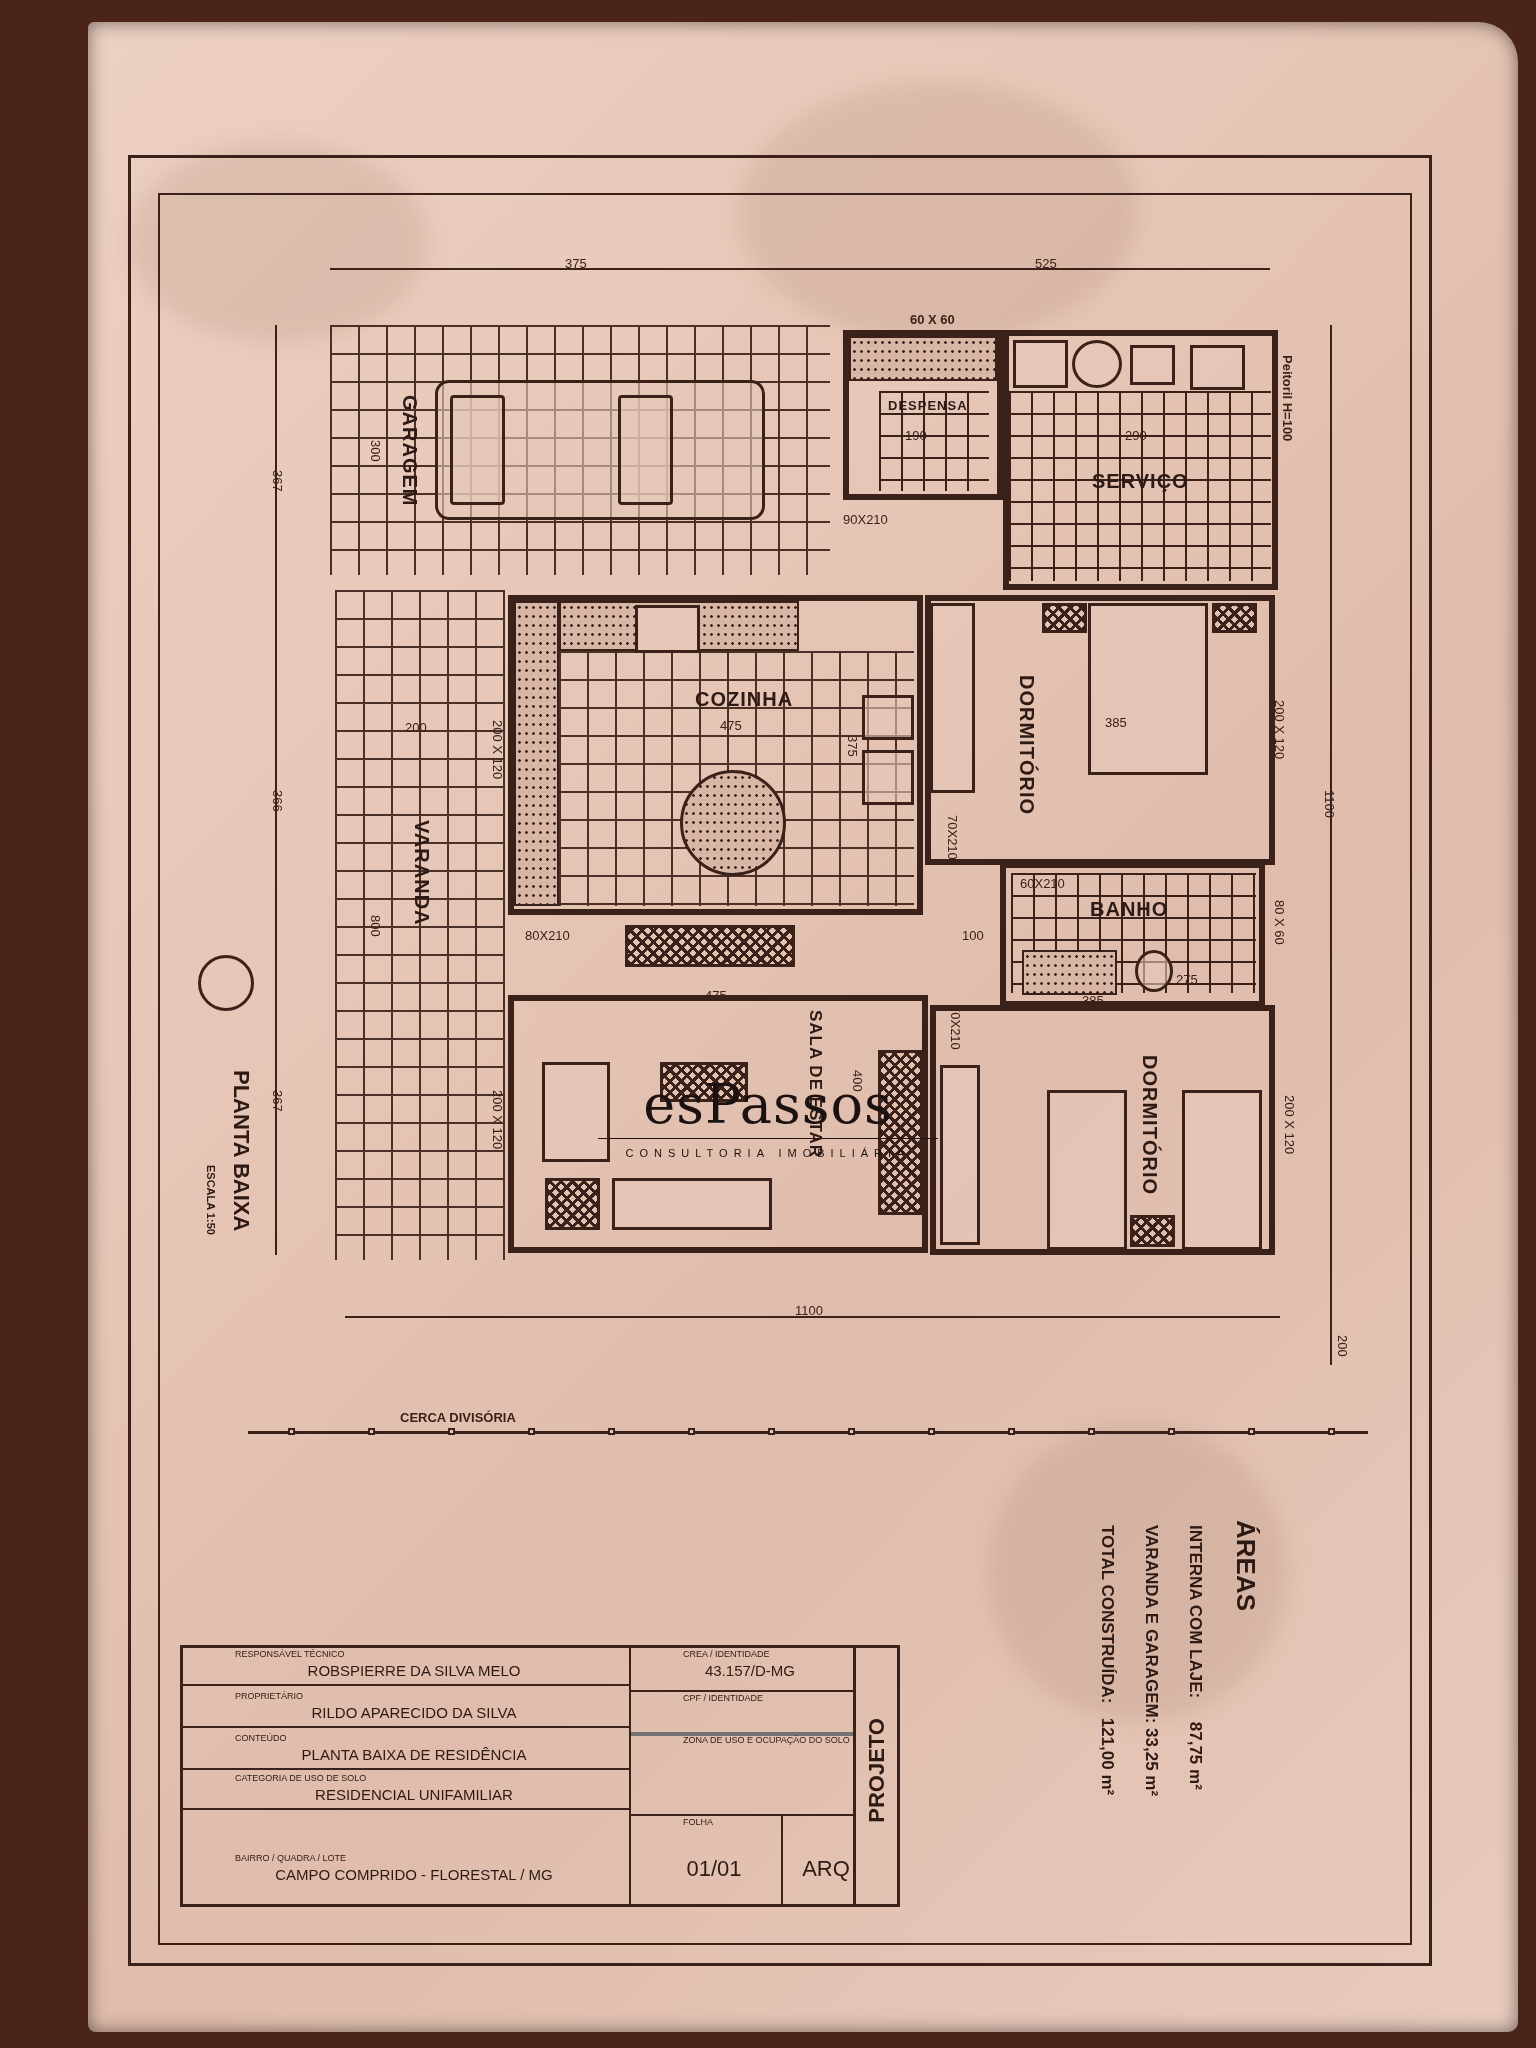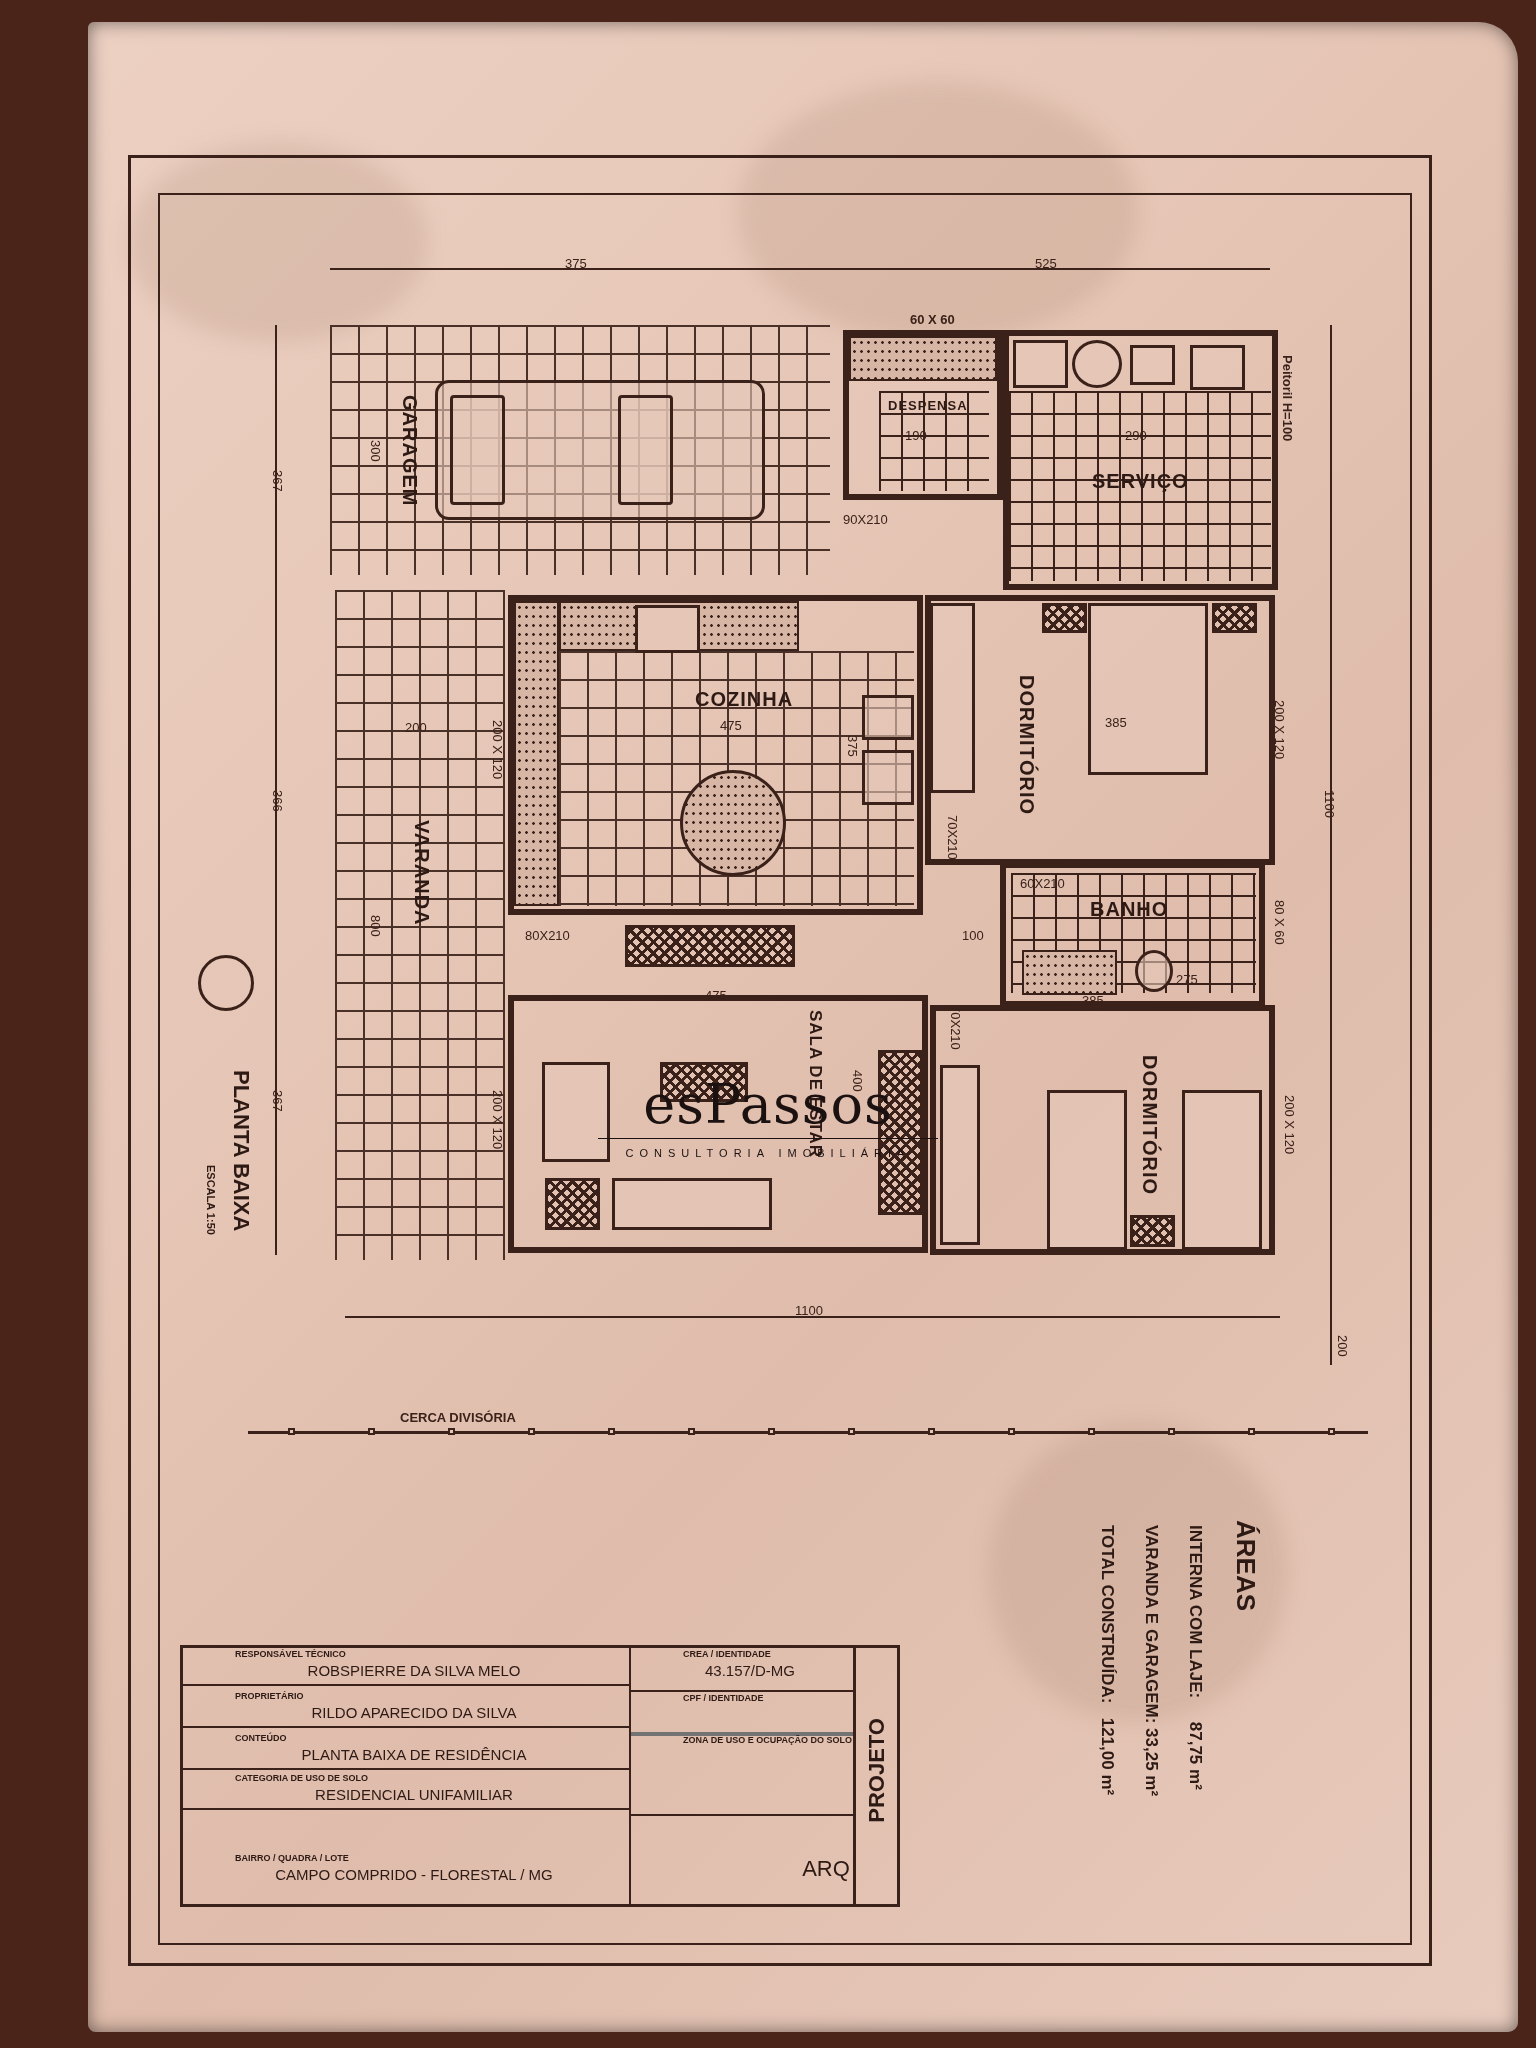--- a/index.html
+++ b/index.html
@@ -20,21 +20,21 @@
       background-size:22px 22px; }
   .speckle { background-color:#d8b6a5; background-image:radial-gradient(#3a2119 1px, transparent 1.4px); background-size:7px 9px; border:2px solid #3a2119; box-sizing:border-box; }
   .hatch { background:repeating-linear-gradient(45deg,#3a2119 0 3px,transparent 3px 8px),repeating-linear-gradient(-45deg,#3a2119 0 3px,transparent 3px 8px); border:3px solid #3a2119; box-sizing:border-box; }
   .dim { position:absolute; font-size:13px; color:#3a2119; }
   .vtext { writing-mode:vertical-rl; }
   .room-label { position:absolute; font-size:20px; font-weight:bold; color:#2e1a14; letter-spacing:1px; }
   .line { position:absolute; background:#3a2119; }
   .furn { position:absolute; border:3px solid #3a2119; box-sizing:border-box; background:rgba(230,200,185,0.6); }
   .tb { position:absolute; left:180px; top:1645px; width:720px; height:262px; border:3px solid #3a2119; box-sizing:border-box; }
   .tb-row { position:absolute; left:0; width:446px; border-bottom:2px solid #3a2119; height:38px; box-sizing:border-box; }
-  .tb-lbl { position:absolute; left:4px; top:1px; font-size:9px; font-weight:bold;padding-left:48px; }
+  .tb-lbl { position:absolute; left:4px; top:1px; font-size:9px; font-weight:normal;padding-left:48px; }
   .tb-val { position:absolute; left:16px; right:0; top:14px; text-align:center; font-size:15px; }
   .areas { position:absolute; left:1045px; top:1515px; width:230px; height:340px; }
   .watermark { position:absolute; left:598px; top:1078px; width:340px; text-align:center; }
   .wm-main { font-family:"DejaVu Serif", serif; font-size:54px; color:#1a1110; letter-spacing:1px; line-height:1; }
   .wm-sub { font-size:11px; letter-spacing:6px; color:#1a1110; border-top:1px solid #1a1110; margin-top:6px; padding-top:8px; }
   .fence { position:absolute; left:248px; top:1431px; width:1120px; height:3px; background:#3a2119; }
   .fence span { position:absolute; top:-3px; width:7px; height:7px; border:2px solid #3a2119; background:#e6c6b6; box-sizing:border-box; }
 </style>
 </head>
 <body>
@@ -209,20 +209,24 @@
   <div class="abs" style="left:448px;top:0;width:222px;height:42px;border-bottom:2px solid #3a2119;">
       <span class="tb-lbl">CREA / IDENTIDADE</span>
       <span class="tb-val">43.157/D-MG</span>
     </div>
   <div class="abs" style="left:448px;top:44px;width:222px;height:40px;border-bottom:4px solid #737373;">
       <span class="tb-lbl">CPF / IDENTIDADE</span>
     </div>
   <div class="abs" style="left:448px;top:86px;width:222px;height:80px;border-bottom:2px solid #3a2119;">
       <span class="tb-lbl">ZONA DE USO E OCUPAÇÃO DO SOLO</span>
     </div>
+  <div class="abs" style="left:448px;top:168px;width:150px;height:88px;border-right:2px solid #3a2119;">
+      <span class="tb-lbl">FOLHA</span>
+      <span class="tb-val" style="top:40px;font-size:22px;">01/01</span>
+    </div>
   <div class="abs" style="left:600px;top:168px;width:70px;height:88px;">
       <span class="tb-val" style="top:40px;font-size:22px;">ARQ</span>
     </div>
   <div class="abs" style="left:670px;top:0;width:44px;height:256px;border-left:3px solid #3a2119;">
       <span class="abs vtext" style="left:8px;top:70px;font-size:22px;font-weight:bold;transform:rotate(180deg);">PROJETO</span>
     </div>
 </div>
 
 <div class="watermark">
   <div class="wm-main">esPassos</div>

